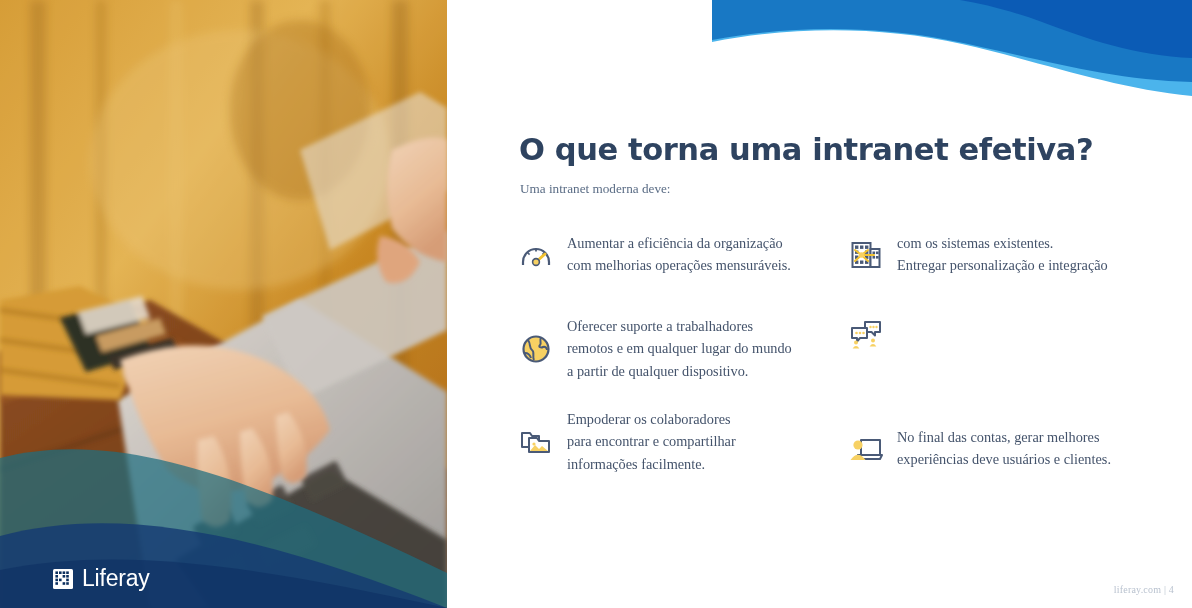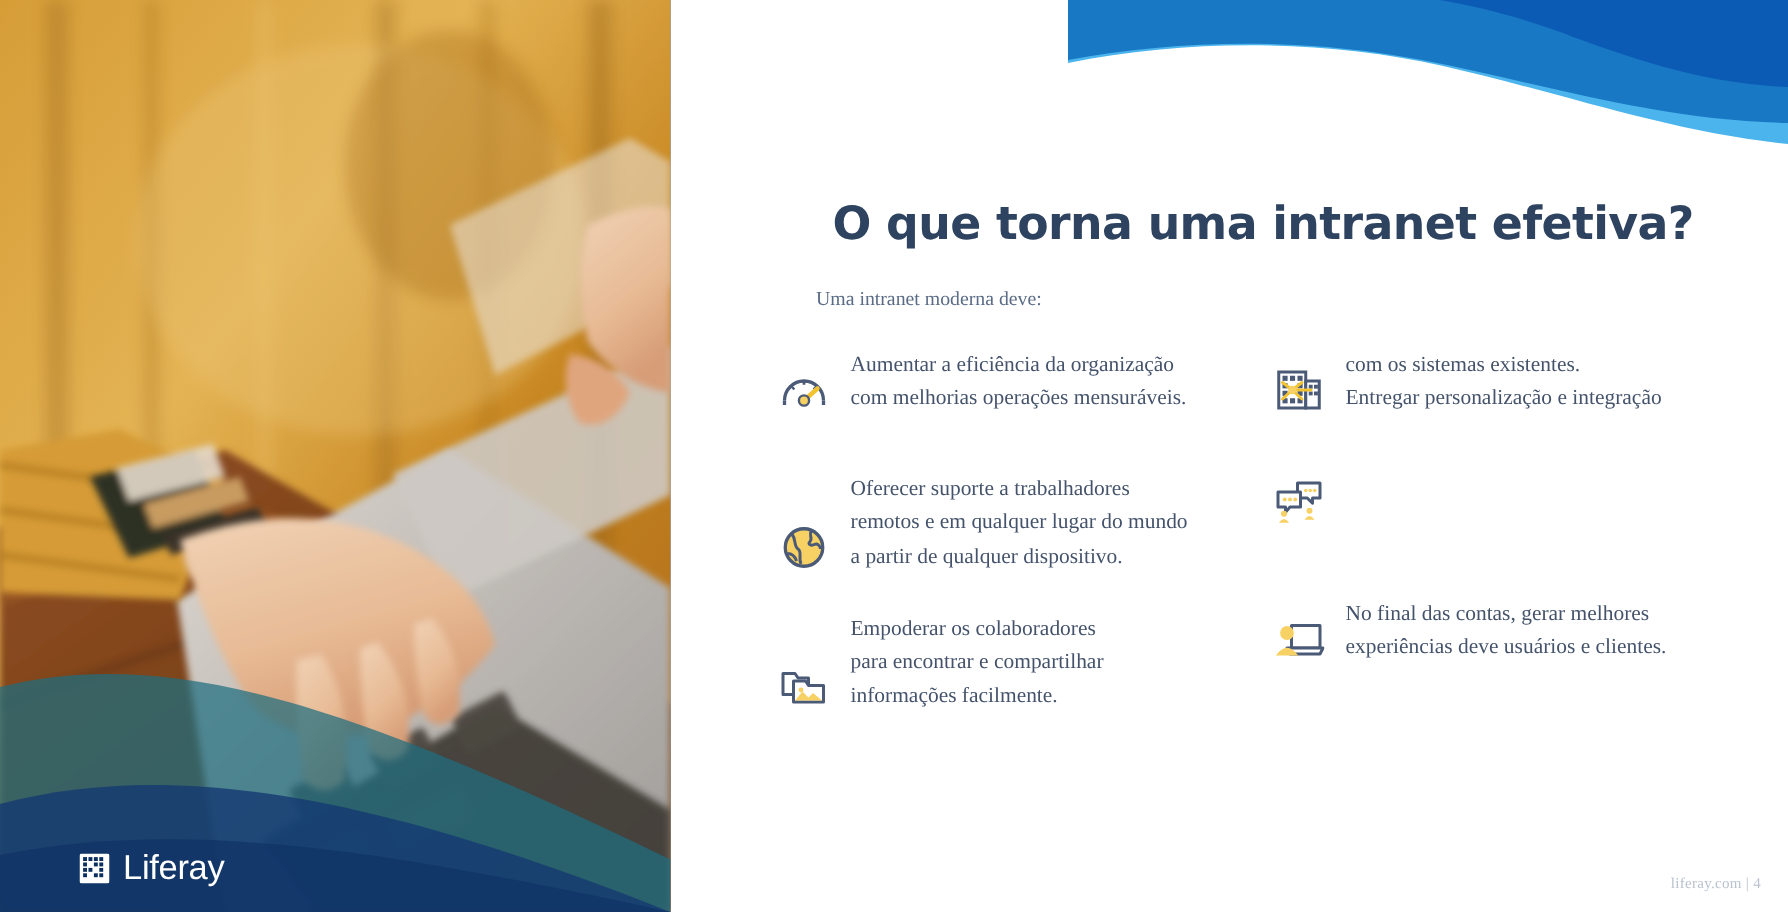--- a/index.html
+++ b/index.html
@@ -22,21 +22,21 @@
   }
 
   
   .photo-panel {
     position: absolute;
     left: 0;
     top: 0;
     width: 447px;
     height: 608px;
     overflow: hidden;
-    background: #404040;
+    background: #0369a1;
   }
   .photo-svg {
     position: absolute;
     left: 0;
     top: 0;
     width: 447px;
     height: 608px;
     display: block;
   }
 
@@ -95,50 +95,48 @@
   .title {
     position: absolute;
     left: 0;
     top: 132px;
     font-family: "DejaVu Sans", sans-serif;
     font-size: 30.5px;
     font-weight: bold;
     color: #2e4360;
     letter-spacing: -0.4px;
     white-space: nowrap;
-    margin-left: 36px;
   }
   .subtitle {
     position: absolute;
     left: 1px;
-    top: 191px;
+    top: 181px;
     font-family: "Liberation Serif", serif;
     font-size: 13.2px;
     color: #5a6c85;
-    margin-left: 24px;
   }
 
   .columns {
     position: absolute;
     left: 0;
     top: 228px;
     width: 660px;
     display: flex;
     gap: 0;
   }
   .col {
     width: 330px;
     display: flex;
     flex-direction: column;
   }
   .col-left  { padding-right: 18px; box-sizing: border-box; }
 
   .bullet {
     display: flex;
-    align-items: flex-end;
+    align-items: center;
     gap: 14px;
   }
   .bullet-icon {
     width: 34px;
     height: 34px;
     flex: 0 0 34px;
     margin-top: 1px;
   }
   .bullet-text {
     font-family: "Liberation Serif", serif;
@@ -146,21 +144,21 @@
     line-height: 22.4px;
     color: #44536b;
   }
 
   
   .col-left  .bullet:nth-child(1) { margin-top: 4px; }
   .col-left  .bullet:nth-child(2) { margin-top: 38px; }
   .col-left  .bullet:nth-child(3) { margin-top: 26px; }
   .col-right .bullet:nth-child(1) { margin-top: 4px; }
   .col-right .bullet:nth-child(2) { margin-top: 38px; }
-  .col-right .bullet:nth-child(3) { margin-top: 48px; }
+  .col-right .bullet:nth-child(3) { margin-top: 76px; }
 
   
   .footer {
     position: absolute;
     right: 18px;
     bottom: 13px;
     font-family: "Liberation Serif", serif;
     font-size: 10px;
     color: #b9c2cf;
     letter-spacing: 0.2px;

